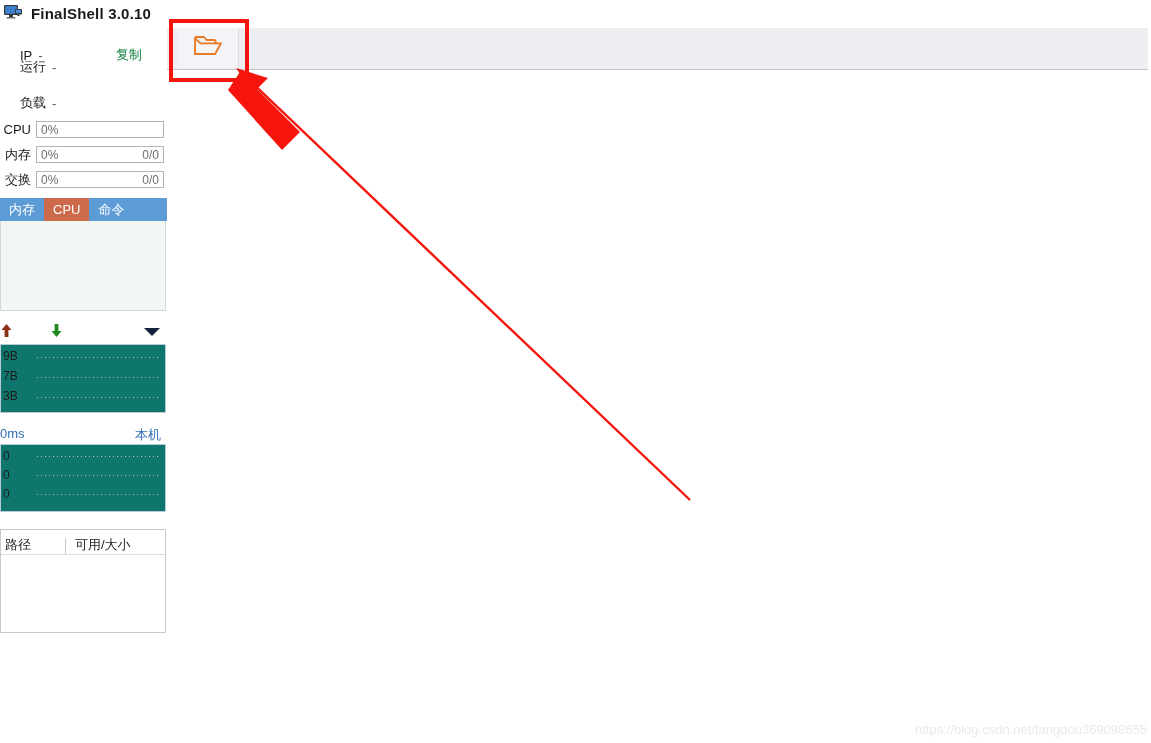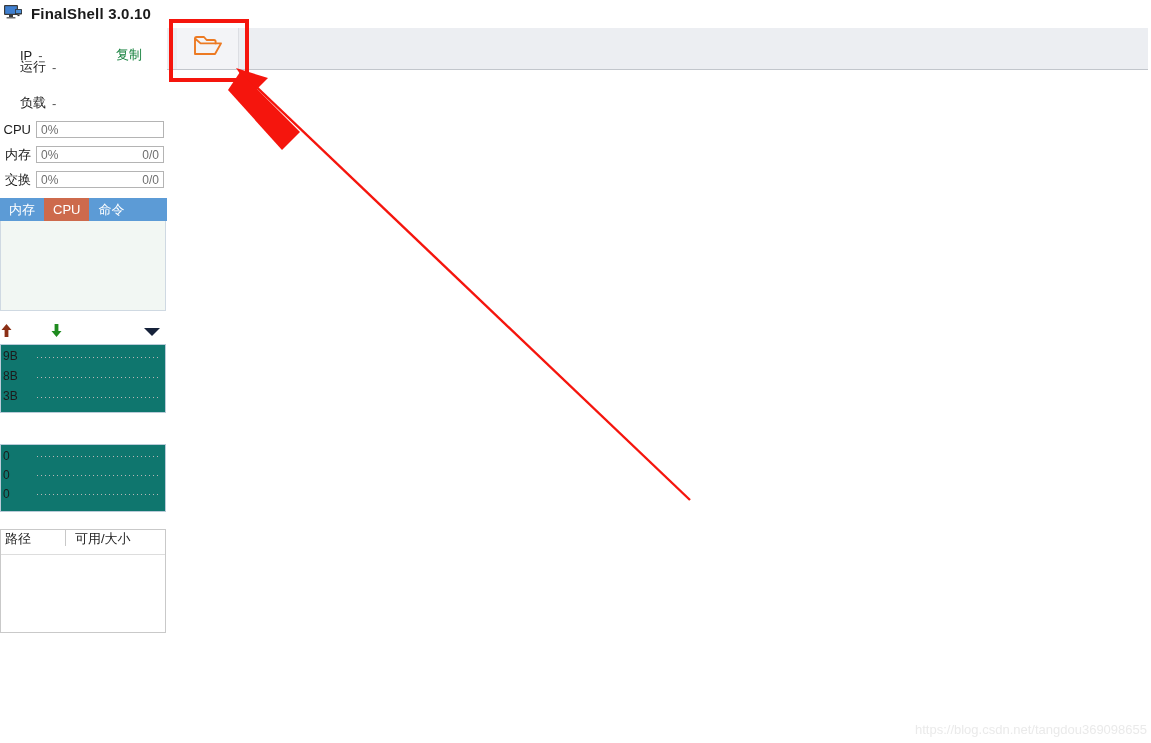--- a/index.html
+++ b/index.html
@@ -251,21 +251,21 @@
     position: absolute;
     left: 0; top: 529px;
     width: 166px; height: 104px;
     border: 1px solid #c9c9c9;
     box-sizing: border-box;
     background: #ffffff;
   }
   .disk-head {
     height: 24px;
     display: flex;
-    align-items: flex-start;
+    align-items: flex-end;
     border-bottom: 1px solid #dddddd;
   }
   .disk-col {
     font-size: 13px;
     color: #1c1c1c;
     white-space: nowrap;
   }
   .disk-col.path { width: 64px; padding-left: 4px; box-sizing: border-box; }
   .disk-sep { width: 1px; height: 16px; background: #c8c8c8; }
   .disk-col.size { padding-left: 9px; }
@@ -420,28 +420,32 @@
           </svg>
         </span>
         <span class="net-rate"></span>
       </span>
       <span class="net-caret"></span>
     </div>
 
     <div class="chart-frame net-chart">
       <span class="axis-label" style="top:4px;">9B</span>
       <span class="grid-dots" style="top:12px;"></span>
-      <span class="axis-label" style="top:24px;">8B</span>
+      <span class="axis-label" style="top:24px;">7B</span>
       <span class="grid-dots" style="top:32px;"></span>
       <span class="axis-label" style="top:44px;">3B</span>
       <span class="grid-dots" style="top:52px;"></span>
     </div>
   </div>
 
   <div class="pingpanel">
+    <div class="ping-head">
+      <span class="ping-ms">0ms</span>
+      <span class="ping-host">本机</span>
+    </div>
     <div class="chart-frame ping-chart">
       <span class="axis-label" style="top:4px;">0</span>
       <span class="grid-dots" style="top:11px;"></span>
       <span class="axis-label" style="top:23px;">0</span>
       <span class="grid-dots" style="top:30px;"></span>
       <span class="axis-label" style="top:42px;">0</span>
       <span class="grid-dots" style="top:49px;"></span>
     </div>
   </div>
 

